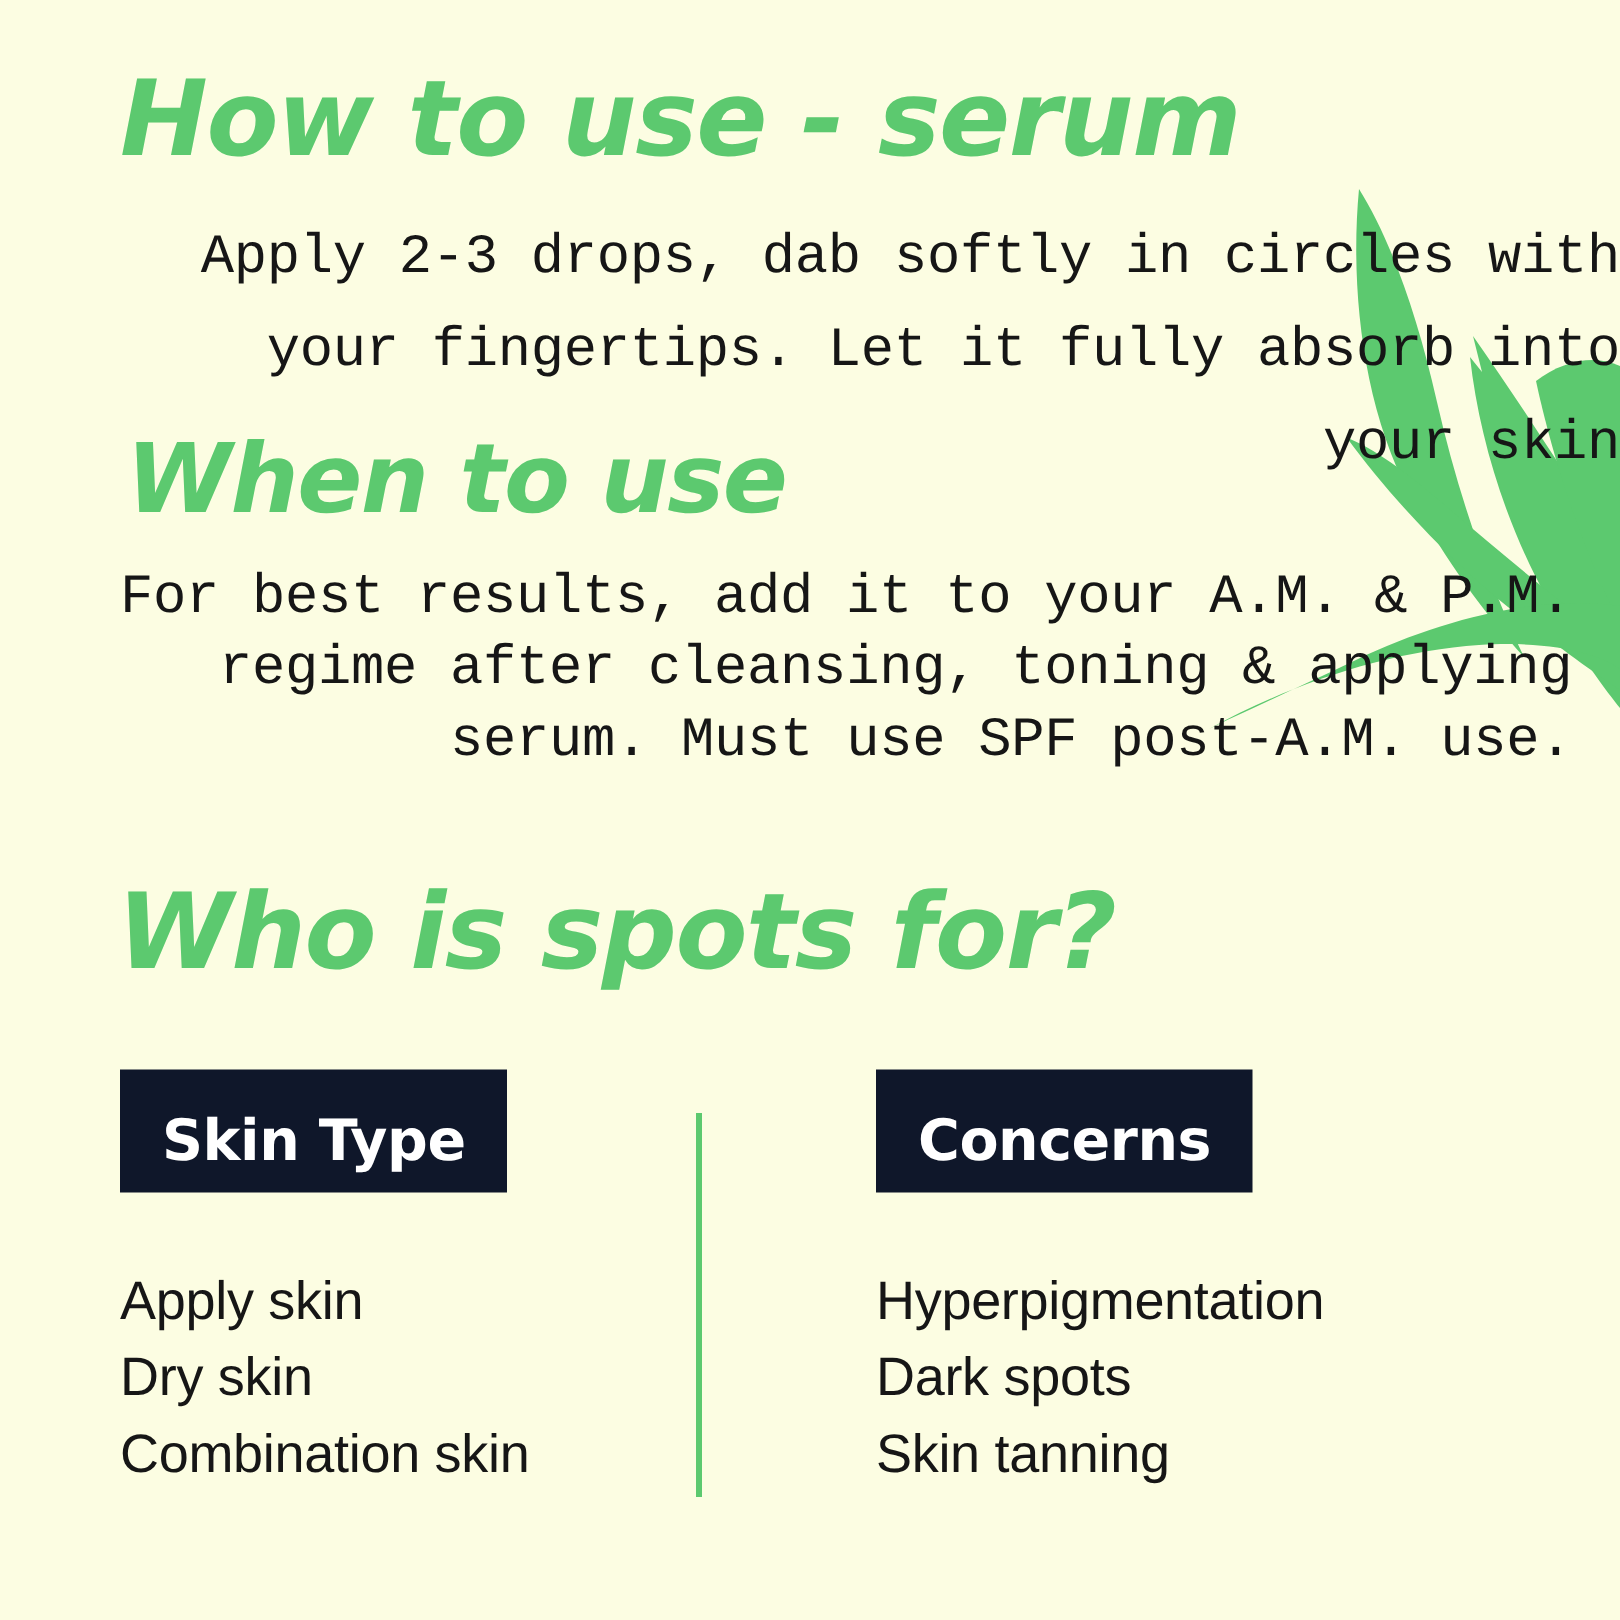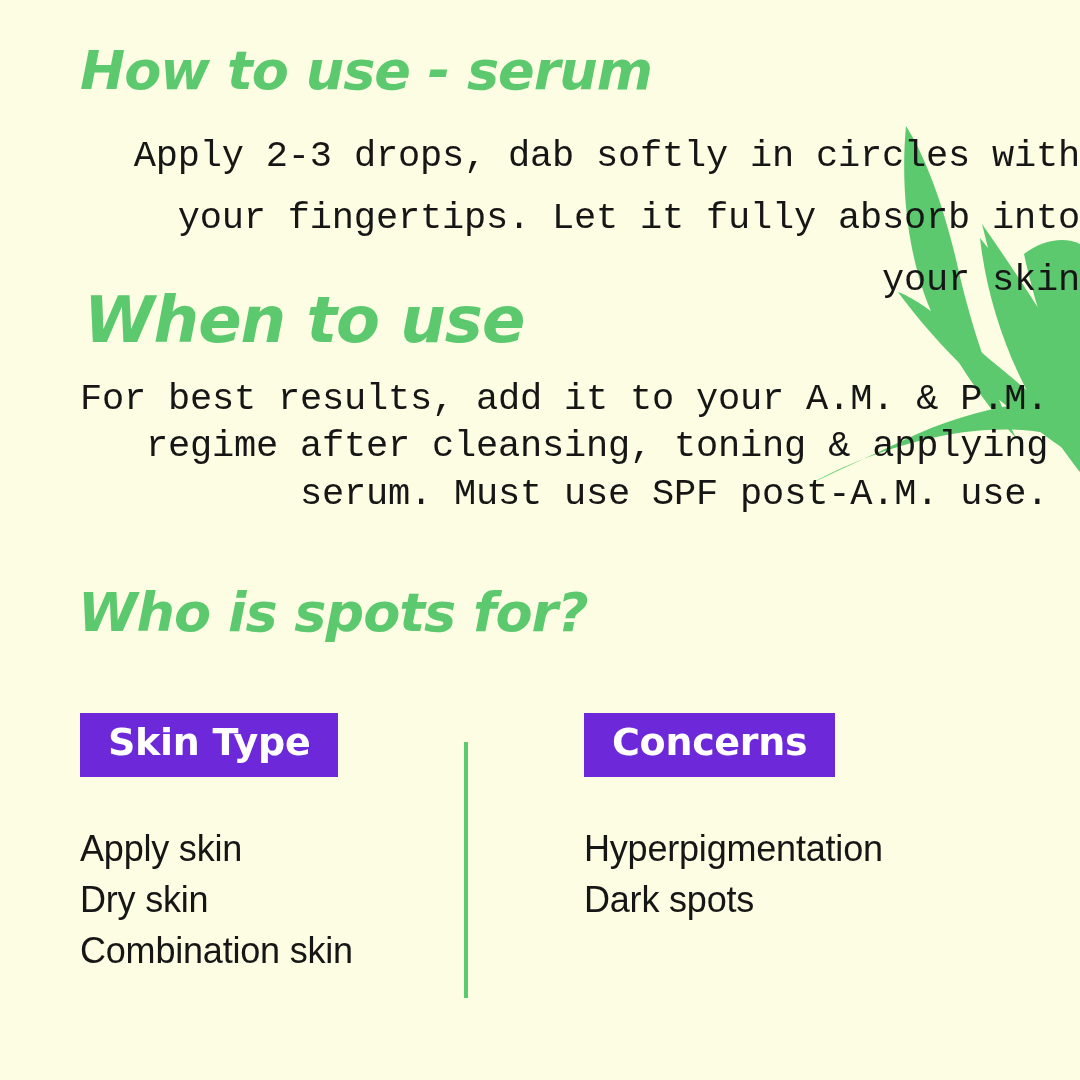--- a/index.html
+++ b/index.html
@@ -35,21 +35,21 @@
   
   .section {
     position: absolute;
     left: 80px;
   }
   .heading {
     font-family: "DejaVu Sans", sans-serif;
     font-weight: bold;
     font-style: italic;
     color: #5cc96f;
-    font-size: 54px;
+    font-size: 70px;
     line-height: 1.0;
     letter-spacing: -1px;
     white-space: nowrap;
     margin: 0;
   }
   .heading-sm {
     font-size: 64px;
   }
   .body-text {
     font-family: Liberation Mono, monospace;
@@ -77,27 +77,27 @@
     left: 0;
     width: 1080px;
     height: 340px;
   }
   .col { position: absolute; top: 0; }
   .col-left  { left: 80px;  }
   .col-right { left: 584px; }
 
   .badge {
     display: inline-block;
-    background: #6d28d9;
+    background: #0f172a;
     color: #ffffff;
     font-family: "DejaVu Sans", sans-serif;
     font-weight: bold;
     font-size: 38px;
     line-height: 1;
-    padding: 10px 28px 16px 28px;
+    padding: 28px 28px 16px 28px;
     white-space: nowrap;
     letter-spacing: -0.3px;
   }
 
   .item-list {
     list-style: none;
     margin: 0;
     padding: 0;
     margin-top: 46px;
   }
@@ -173,20 +173,21 @@
         <li>Dry skin</li>
         <li>Combination skin</li>
       </ul>
     </div>
 
     <div class="col col-right">
       <div class="badge">Concerns</div>
       <ul class="item-list">
         <li>Hyperpigmentation</li>
         <li>Dark spots</li>
+        <li>Skin tanning</li>
       </ul>
     </div>
 
   </div>
 
   <div id="col-divider"></div>
 
 </div>
 
 </body></html>

